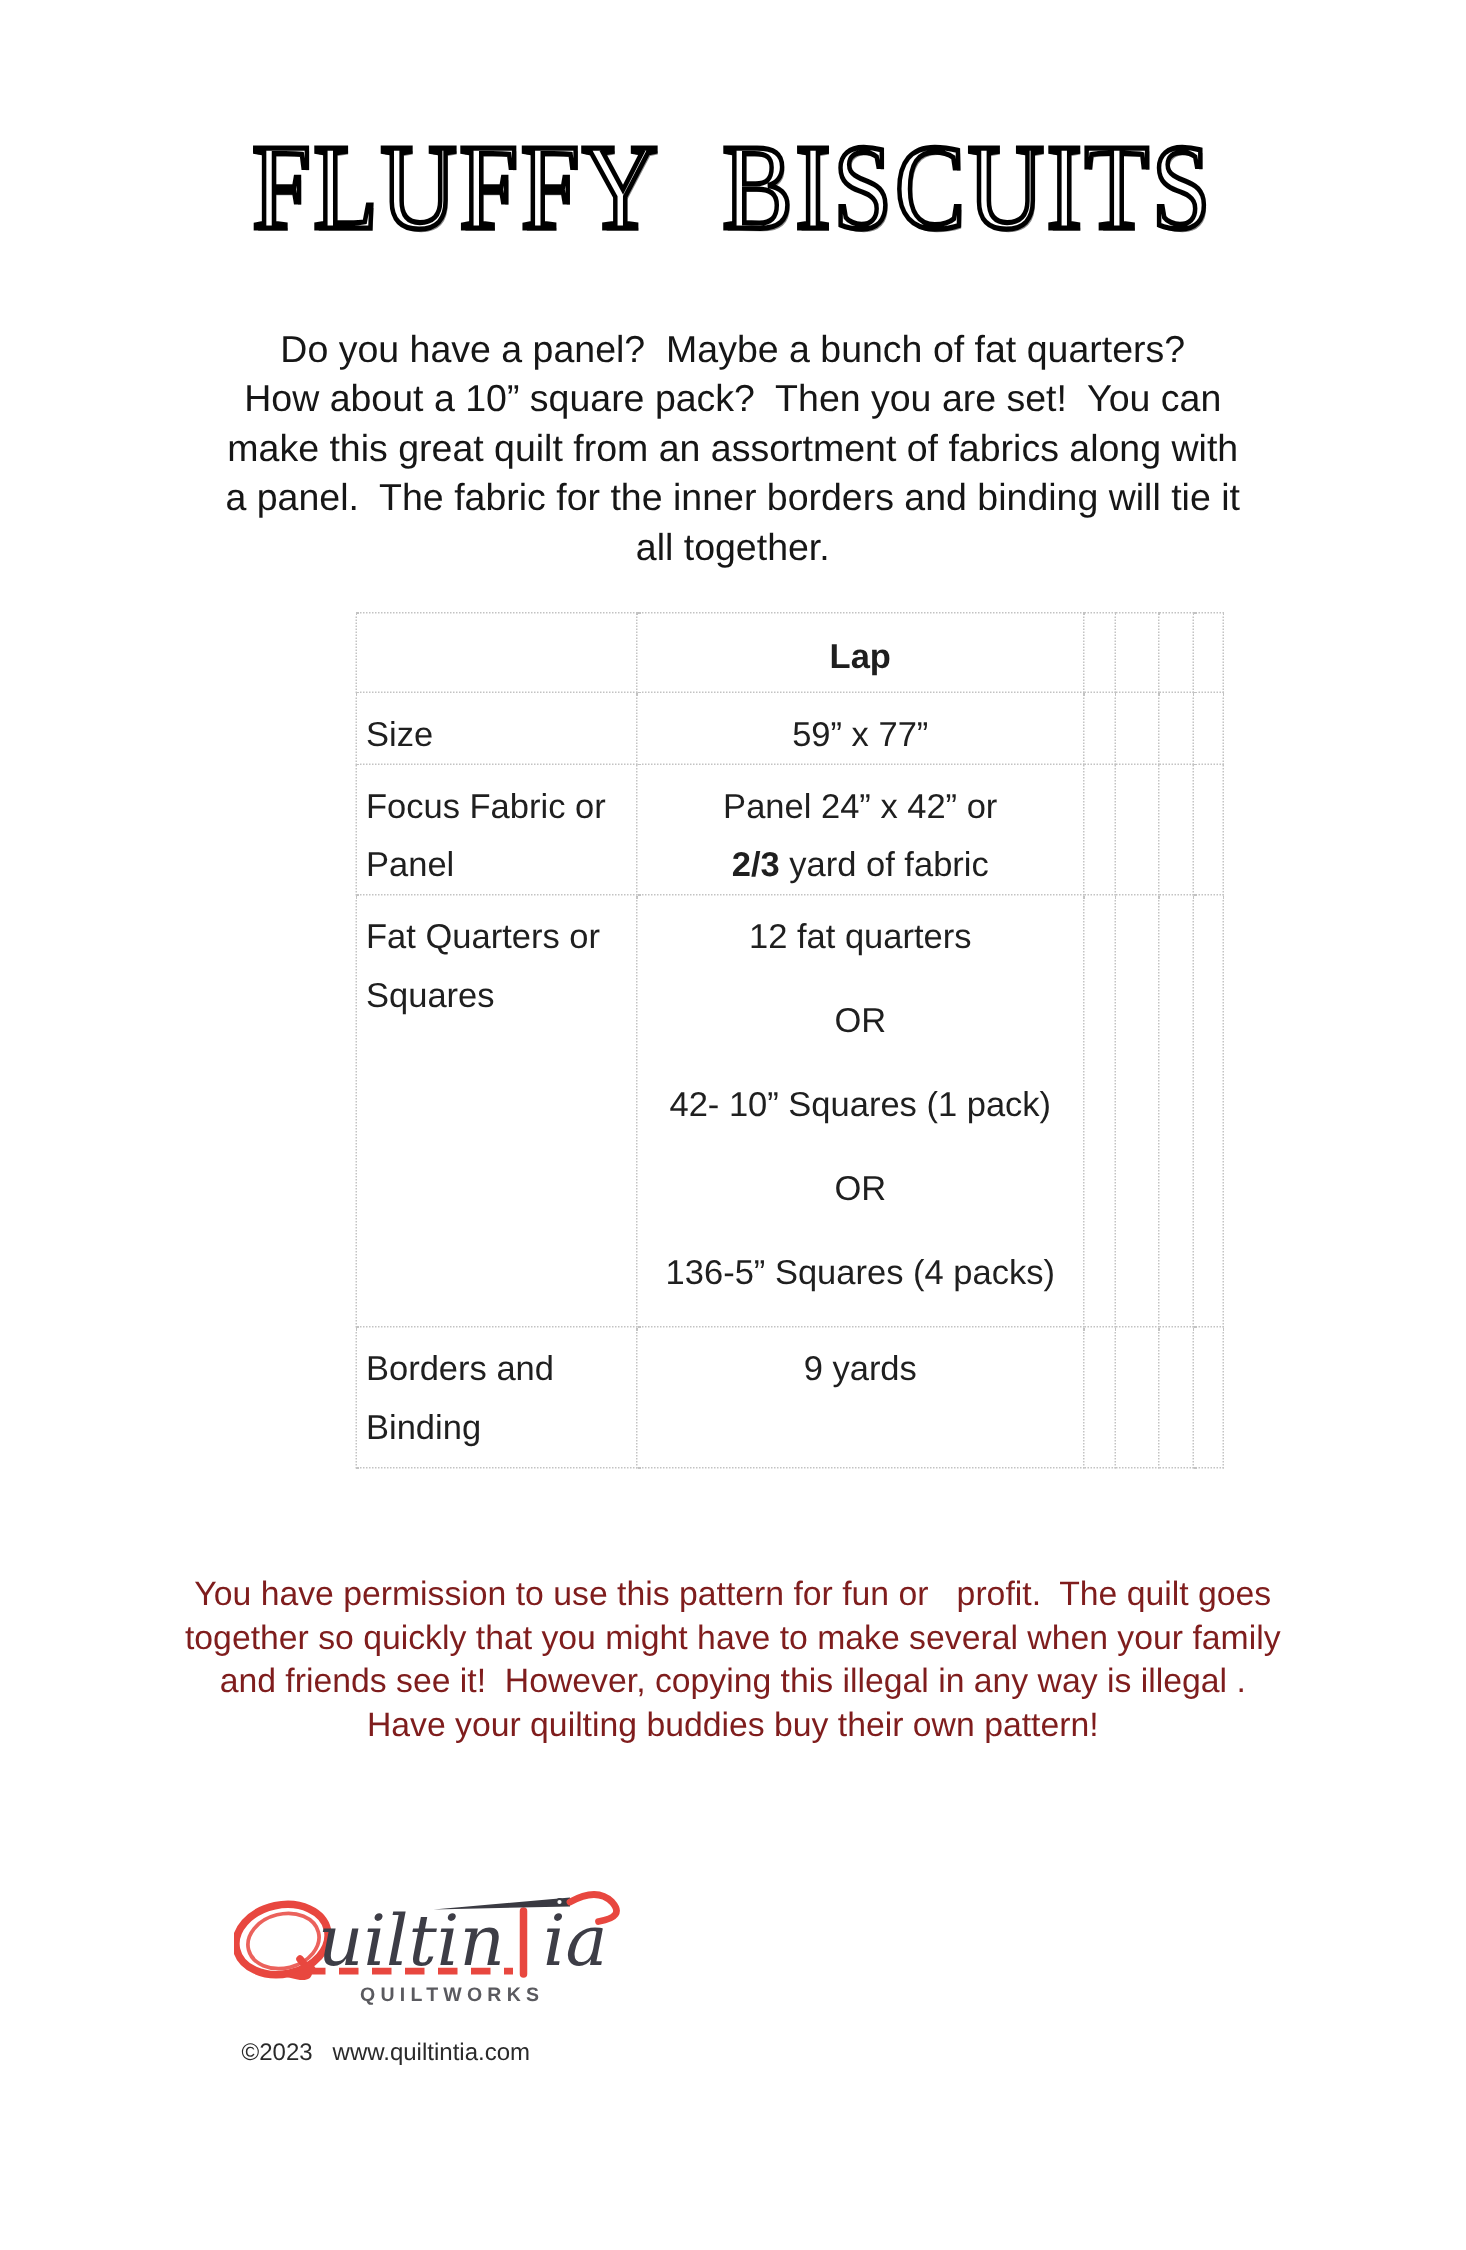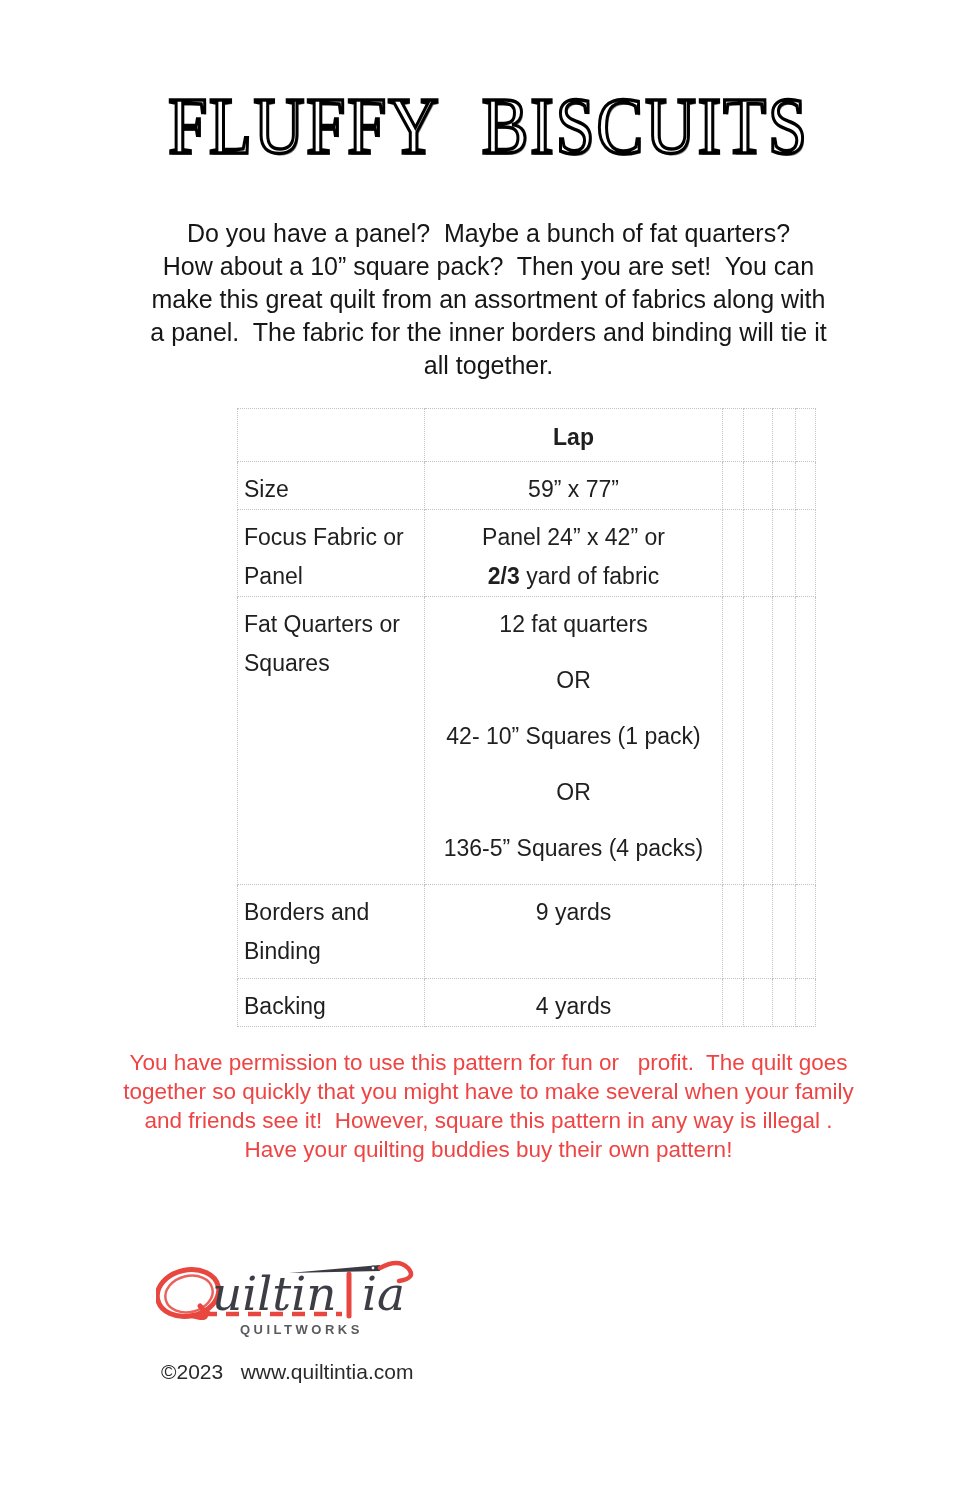--- a/index.html
+++ b/index.html
@@ -69,21 +69,21 @@
   tr.r-borders td { padding-bottom: 7px; }
   tr.r-head td { padding-top: 9px; padding-bottom: 4px; font-weight: bold; }
 
   .perm {
     position: absolute;
     top: 1048px; left: 0;
     width: 977px;
     text-align: center;
     font-size: 22.5px;
     line-height: 29px;
-    color: #ef4444;
+    color: #7f1d1d;
   }
 
   .logo {
     position: absolute;
     top: 1260px; left: 156px;
     width: 320px; height: 92px;
   }
   .logo text.script {
     font-family: "DejaVu Serif", serif;
     font-style: italic;
@@ -92,21 +92,21 @@
   .logo text.sub {
     font-family: "Liberation Sans", sans-serif;
     font-size: 13px;
     font-weight: bold;
     letter-spacing: 3.5px;
   }
 
   .footer {
     position: absolute;
     top: 1360px; left: 161px;
-    font-size: 21px;
+    font-size: 16px;
     color: #2a2a2a;
     white-space: pre;
   }
 </style>
 </head>
 <body>
 
 <div>
 
   <h1 class="title">FLUFFY BISCUITS</h1>
@@ -180,35 +180,27 @@
         <td class="label-cell">
           <div class="line">Borders and</div>
           <div class="line">Binding</div>
         </td>
         <td class="value-cell">9 yards</td>
         <td></td>
         <td></td>
         <td></td>
         <td></td>
       </tr>
-      <tr>
-        <td class="label-cell">Backing</td>
-        <td class="value-cell">4  yards</td>
-        <td></td>
-        <td></td>
-        <td></td>
-        <td></td>
-      </tr>
     </tbody>
   </table>
 
   <div class="perm">
     <div class="line">You have permission to use this pattern for fun or   profit.  The quilt goes</div>
     <div class="line">together so quickly that you might have to make several when your family</div>
-    <div class="line">and friends see it!  However, square this pattern in any way is illegal .</div>
+    <div class="line">and friends see it!  However, copying this illegal in any way is illegal .</div>
     <div class="line">Have your quilting buddies buy their own pattern!</div>
   </div>
 
   <svg class="logo" viewBox="0 0 320 92">
 
     <g>
       <ellipse cx="32" cy="33" rx="31" ry="23" fill="none" stroke="#e8473f" stroke-width="5" transform="rotate(-12 32 33)"></ellipse>
       <ellipse cx="33" cy="34" rx="24" ry="18" fill="none" stroke="#e8473f" stroke-width="2.5" transform="rotate(-14 33 34)" opacity="0.85"></ellipse>
       <path d="M44 46 Q56 60 42 57 L52 53" fill="none" stroke="#e8473f" stroke-width="5" stroke-linecap="round"></path>
     </g>

